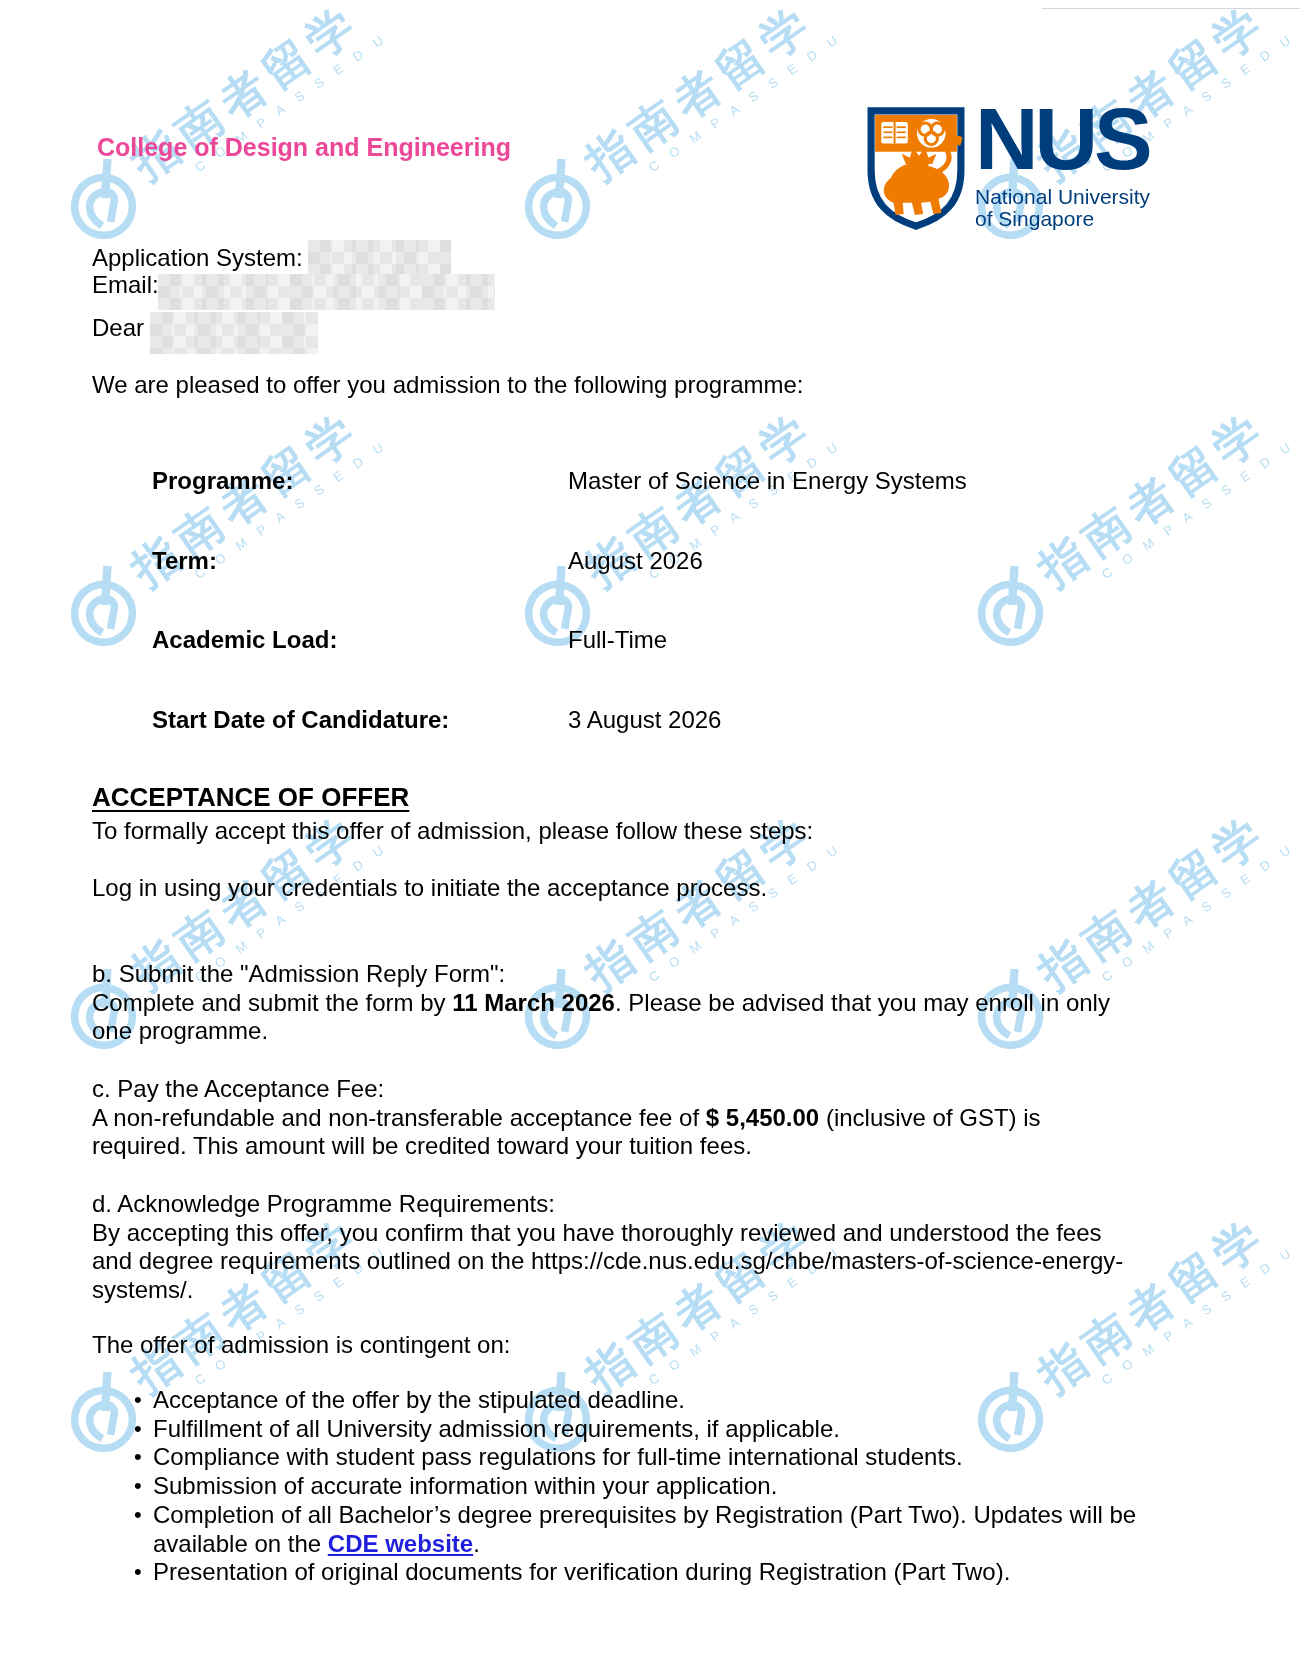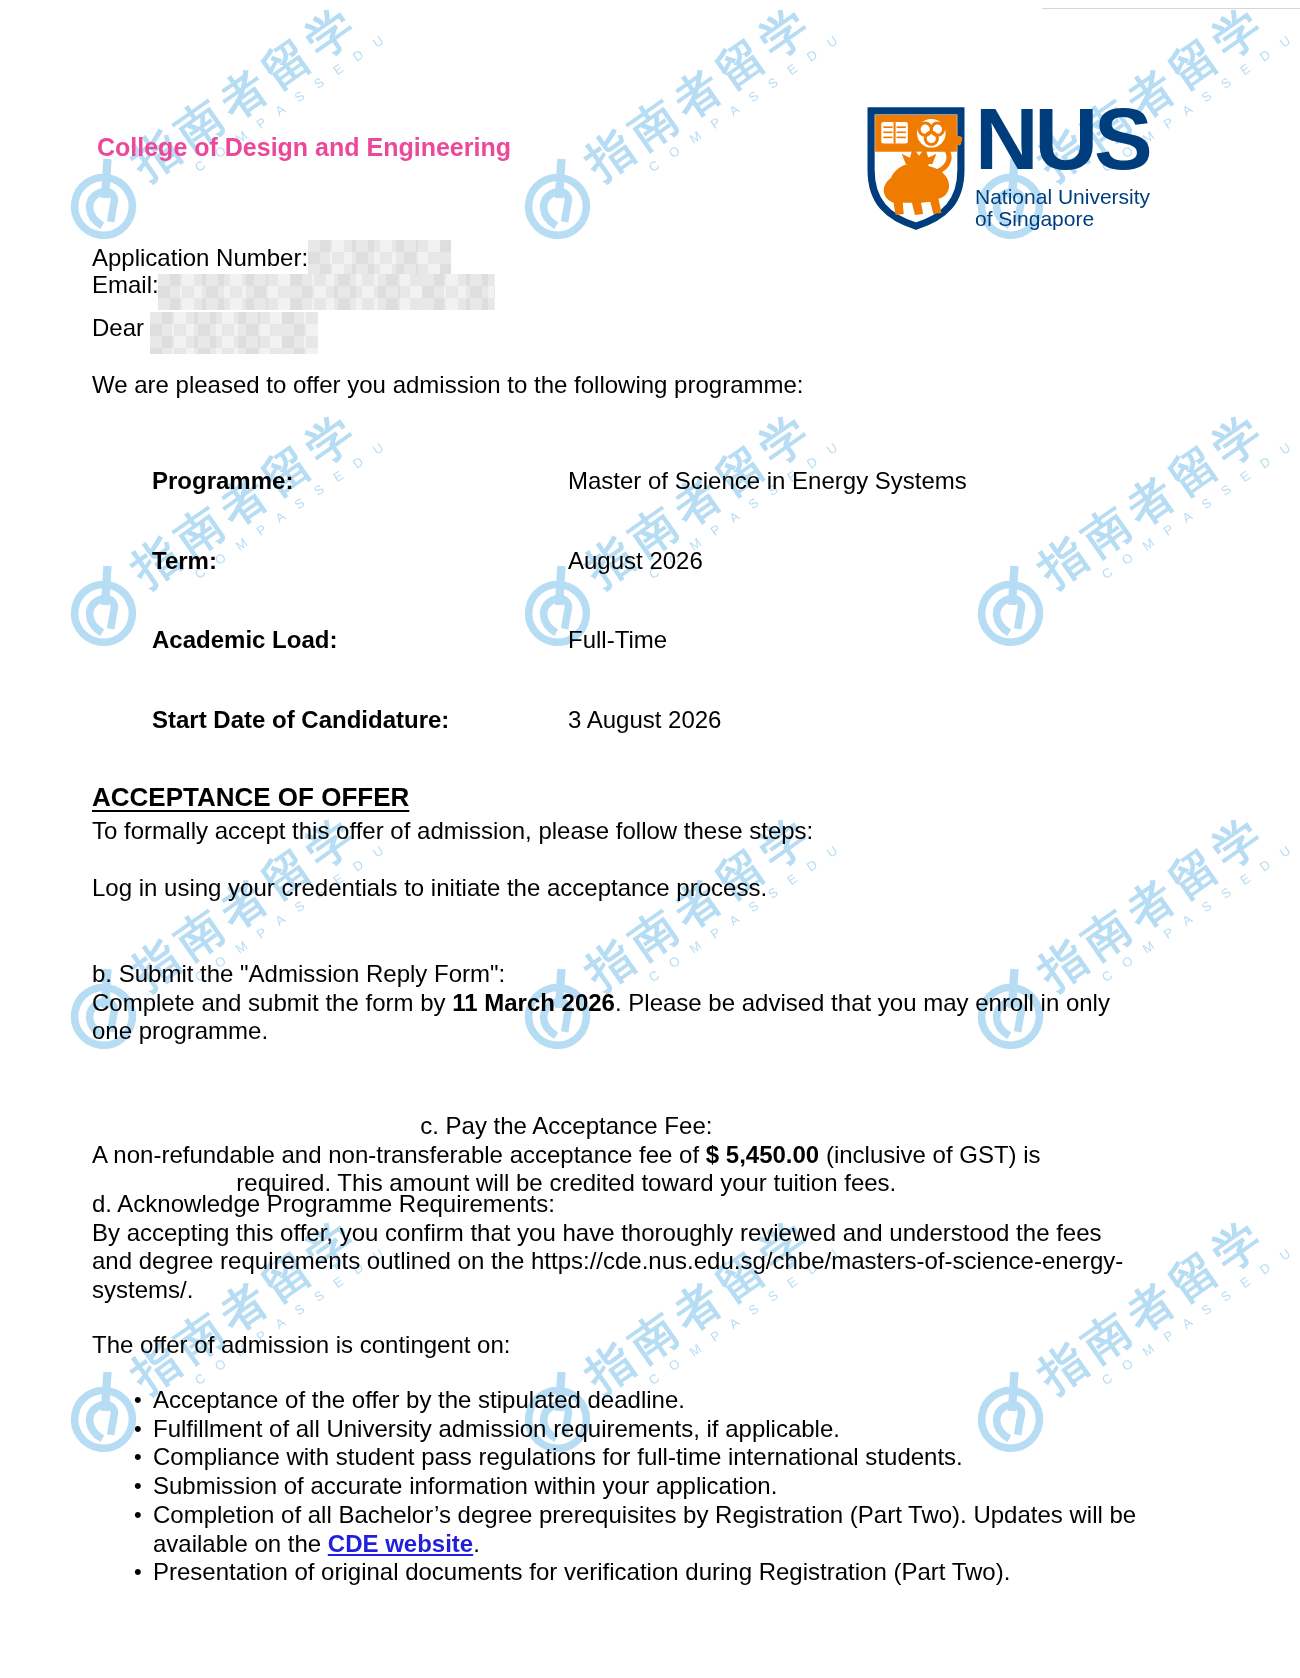--- a/index.html
+++ b/index.html
@@ -215,21 +215,21 @@
       <div class="nus-text">
         <div class="nus-acronym">NUS</div>
         <div class="nus-name">
           <div>National University</div>
           <div>of Singapore</div>
         </div>
       </div>
     </div>
 
     <div class="para" style="top:244px;">
-      <span>Application Number:</span>
+      <span>Application System:</span>
     </div>
     <div class="para" style="top:271px;">
       <span>Email:</span>
     </div>
     <div class="redact" style="left:308px;top:240px;width:143px;height:42px;"></div>
     <div class="redact" style="left:158px;top:274px;width:337px;height:36px;"></div>
     <div class="para" style="top:314px;text-align:center;">
       <span>Dear</span>
     </div>
     <div class="redact" style="left:150px;top:312px;width:168px;height:42px;"></div>
@@ -261,21 +261,21 @@
     </div>
 
     <div class="para" style="top:960px;">
       <div class="line">b. Submit the "Admission Reply Form":</div>
       <div class="line">
         <span>Complete and submit the form by </span><span class="b">11 March 2026</span><span>. Please be advised that you may enroll in only</span>
       </div>
       <div class="line">one programme.</div>
     </div>
 
-    <div class="para" style="top:1112px;text-align:center;">
+    <div class="para" style="top:1075px;">
       <div class="line">c. Pay the Acceptance Fee:</div>
       <div class="line">
         <span>A non-refundable and non-transferable acceptance fee of </span><span class="b">$ 5,450.00</span><span>  (inclusive of GST) is</span>
       </div>
       <div class="line">required. This amount will be credited toward your tuition fees.</div>
     </div>
 
     <div class="para" style="top:1190px;">
       <div class="line">d. Acknowledge Programme Requirements:</div>
       <div class="line">By accepting this offer, you confirm that you have thoroughly reviewed and understood the fees</div>

